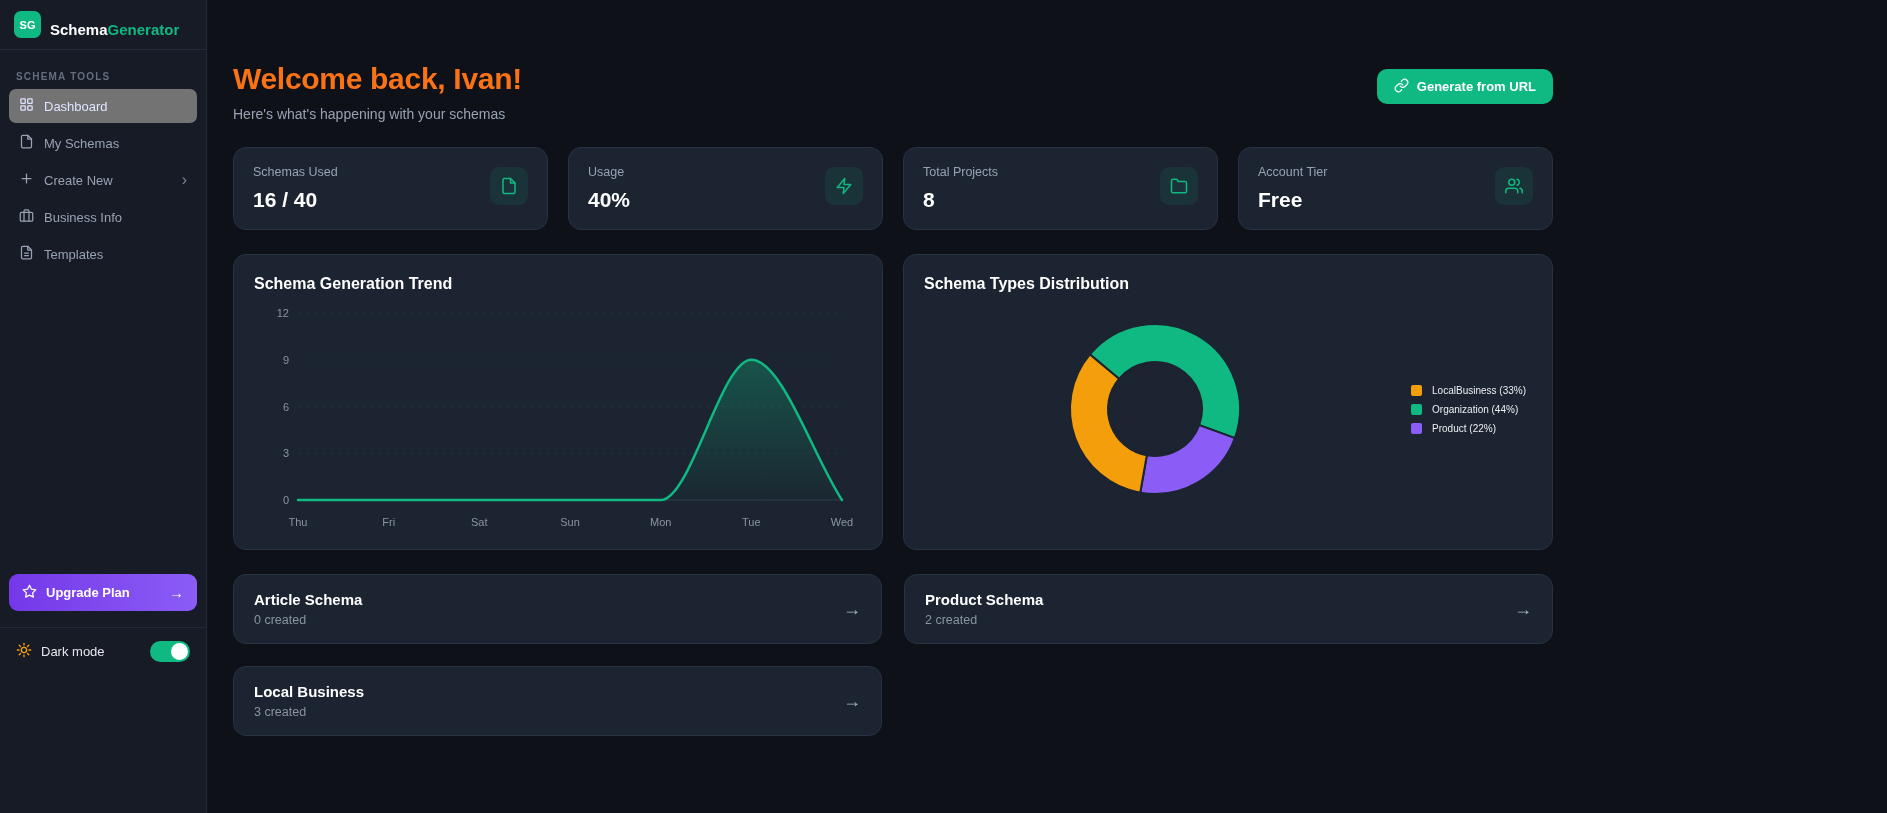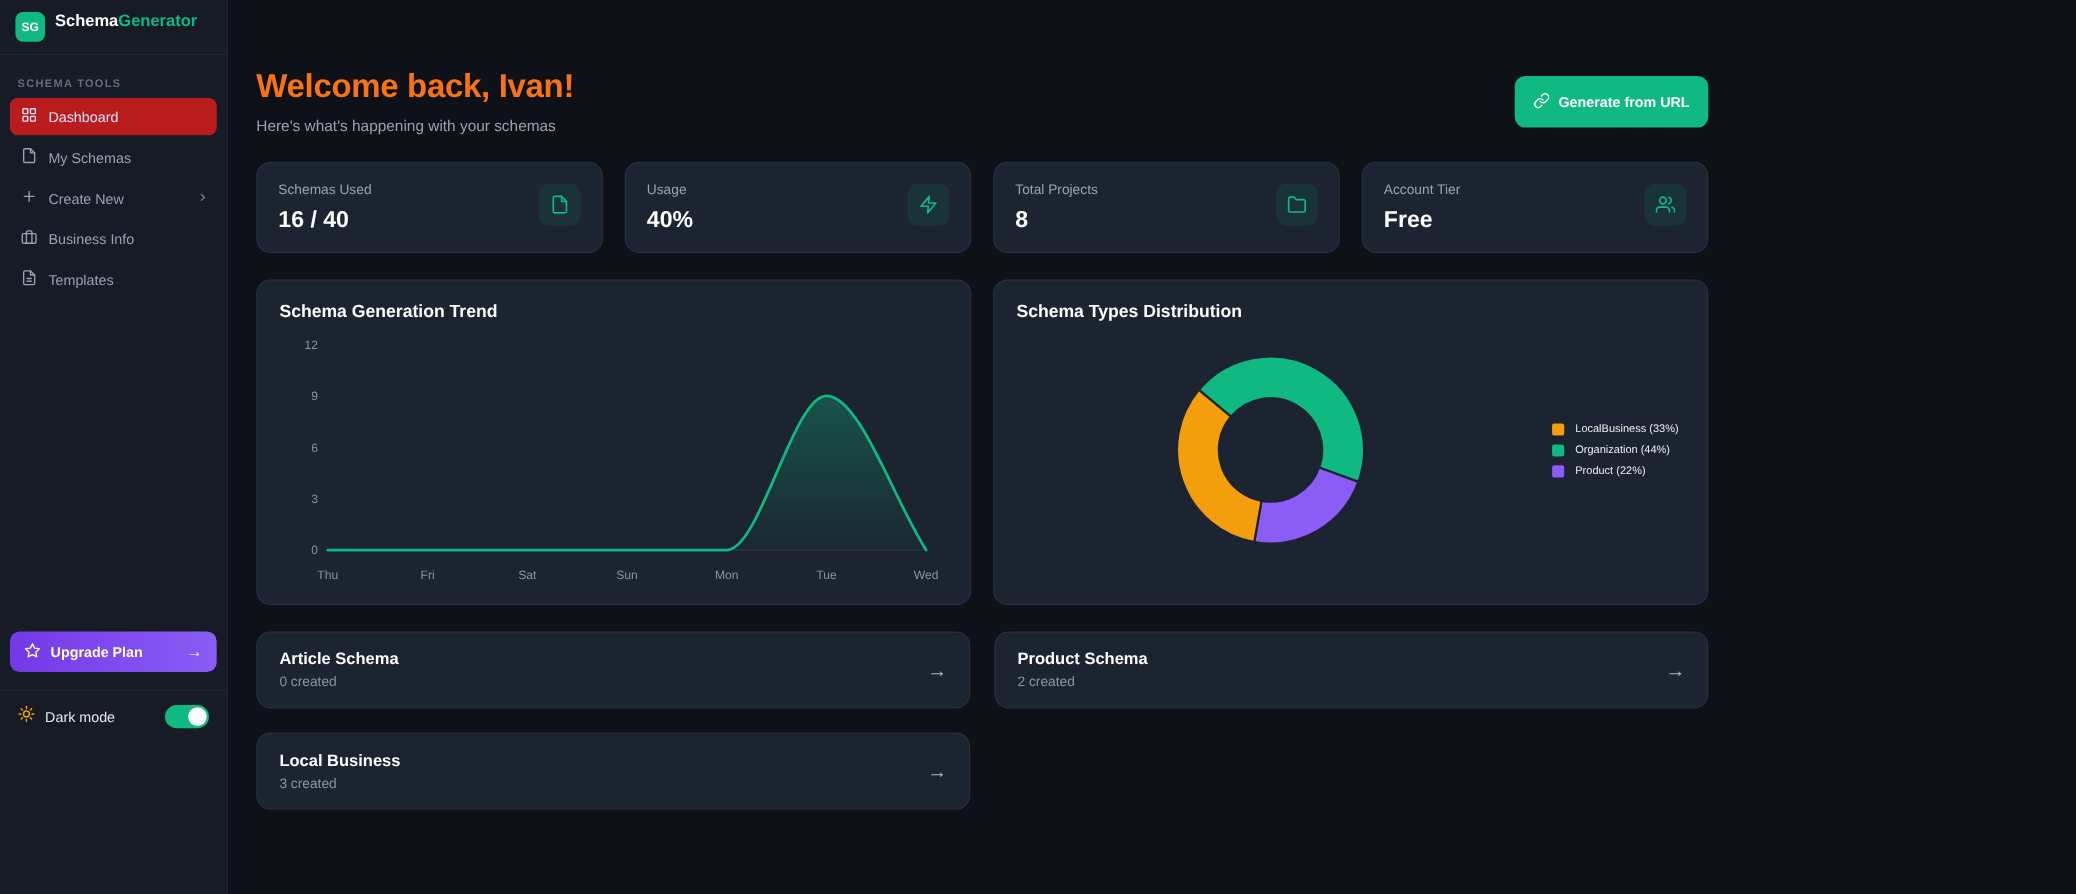--- a/index.html
+++ b/index.html
@@ -1,49 +1,49 @@
 <!DOCTYPE html>
 <html><head>
 <meta charset="utf-8">
 <style>
   *{margin:0;padding:0;box-sizing:border-box}
   html,body{width:1887px;height:813px}
   body{background:#0e1117;font-family:"Liberation Sans",sans-serif;color:#e5e7eb;display:flex;overflow:hidden}
 
   
   .sidebar{width:207px;min-width:207px;background:#161b26;border-right:1px solid #232a38;display:flex;flex-direction:column;padding-bottom:138px}
-  .logo-row{display:flex;align-items:flex-start;gap:9px;padding:11px 14px;border-bottom:1px solid #222836}
+  .logo-row{display:flex;align-items:flex-end;gap:9px;padding:11px 14px;border-bottom:1px solid #222836}
   .logo-badge{width:27px;height:27px;border-radius:7px;background:#10b981;color:#fff;font-weight:700;font-size:11px;display:flex;align-items:center;justify-content:center}
   .logo-title{font-size:15px;font-weight:700;color:#fff}
   .logo-title .accent{color:#10b981}
   .section-label{font-size:10px;letter-spacing:1.2px;color:#646e7e;font-weight:700;margin:21px 16px 7px;text-transform:uppercase}
   .nav{display:flex;flex-direction:column;gap:3px;padding:0 9px}
   .nav-item{display:flex;align-items:center;gap:10px;height:34px;padding:0 10px;border-radius:7px;color:#98a2b3;font-size:13px;cursor:pointer}
   .nav-item svg{width:15px;height:15px}
-  .nav-item.active{background:#b91c1c;color:#dfe4ff}
+  .nav-item.active{background:#737373;color:#dfe4ff}
   .nav-item .chev{margin-left:auto;color:#7b8494;font-size:16px;line-height:1}
   .sidebar-bottom{margin-top:auto}
   .upgrade-btn{display:flex;align-items:center;gap:9px;margin:0 9px 16px;height:37px;width:calc(100% - 18px);border:none;border-radius:9px;background:linear-gradient(90deg,#7438e8,#8b5cf6);color:#fff;font-weight:700;font-size:13px;padding:0 13px;cursor:pointer;font-family:inherit}
   .upgrade-btn .star svg{width:15px;height:15px}
   .upgrade-btn .arrow{margin-left:auto;font-size:15px}
   .darkmode-row{display:flex;align-items:center;gap:9px;border-top:1px solid #222836;padding:13px 16px}
   .sun svg{width:16px;height:16px}
   .darkmode-label{font-size:13px;color:#e5e7eb}
   .toggle{margin-left:auto;width:40px;height:21px;border-radius:11px;background:#3a4150;position:relative;cursor:pointer}
   .toggle.on{background:#10b981}
   .toggle .knob{position:absolute;top:2px;left:2px;width:17px;height:17px;border-radius:50%;background:#fff}
   .toggle.on .knob{left:21px}
 
   
   .main{flex:1;padding:62px 0 0 26px}
   .container{width:1320px}
   .header-row{display:flex;justify-content:space-between;align-items:flex-start}
   h1{font-size:30px;font-weight:800;color:#f97316;letter-spacing:-.3px}
   .subtitle{margin-top:10px;font-size:14px;color:#98a2b3}
-  .gen-btn{display:flex;align-items:center;gap:8px;height:47px;padding:16px 17px;border:none;border-radius:10px;background:#10b981;color:#fff;font-size:13px;font-weight:700;cursor:pointer;margin-top:7px;font-family:inherit}
+  .gen-btn{display:flex;align-items:center;gap:8px;height:35px;padding:16px 17px;border:none;border-radius:10px;background:#10b981;color:#fff;font-size:13px;font-weight:700;cursor:pointer;margin-top:7px;font-family:inherit}
   .gen-btn svg{width:15px;height:15px}
 
   .stats-row{display:grid;grid-template-columns:repeat(4,1fr);gap:20px;margin-top:25px}
   .card{background:#1b2430;border:1px solid #283243;border-radius:13px}
   .stat-card{padding:17px 19px;display:flex;justify-content:space-between;align-items:flex-start}
   .stat-label{font-size:12.5px;color:#98a2b3}
   .stat-value{margin-top:9px;font-size:21px;font-weight:800;color:#fff}
   .stat-icon{width:38px;height:38px;border-radius:9px;background:rgba(16,185,129,.10);display:flex;align-items:center;justify-content:center;margin-top:2px;color:#10b981}
   .stat-icon svg{width:18px;height:18px}
 

